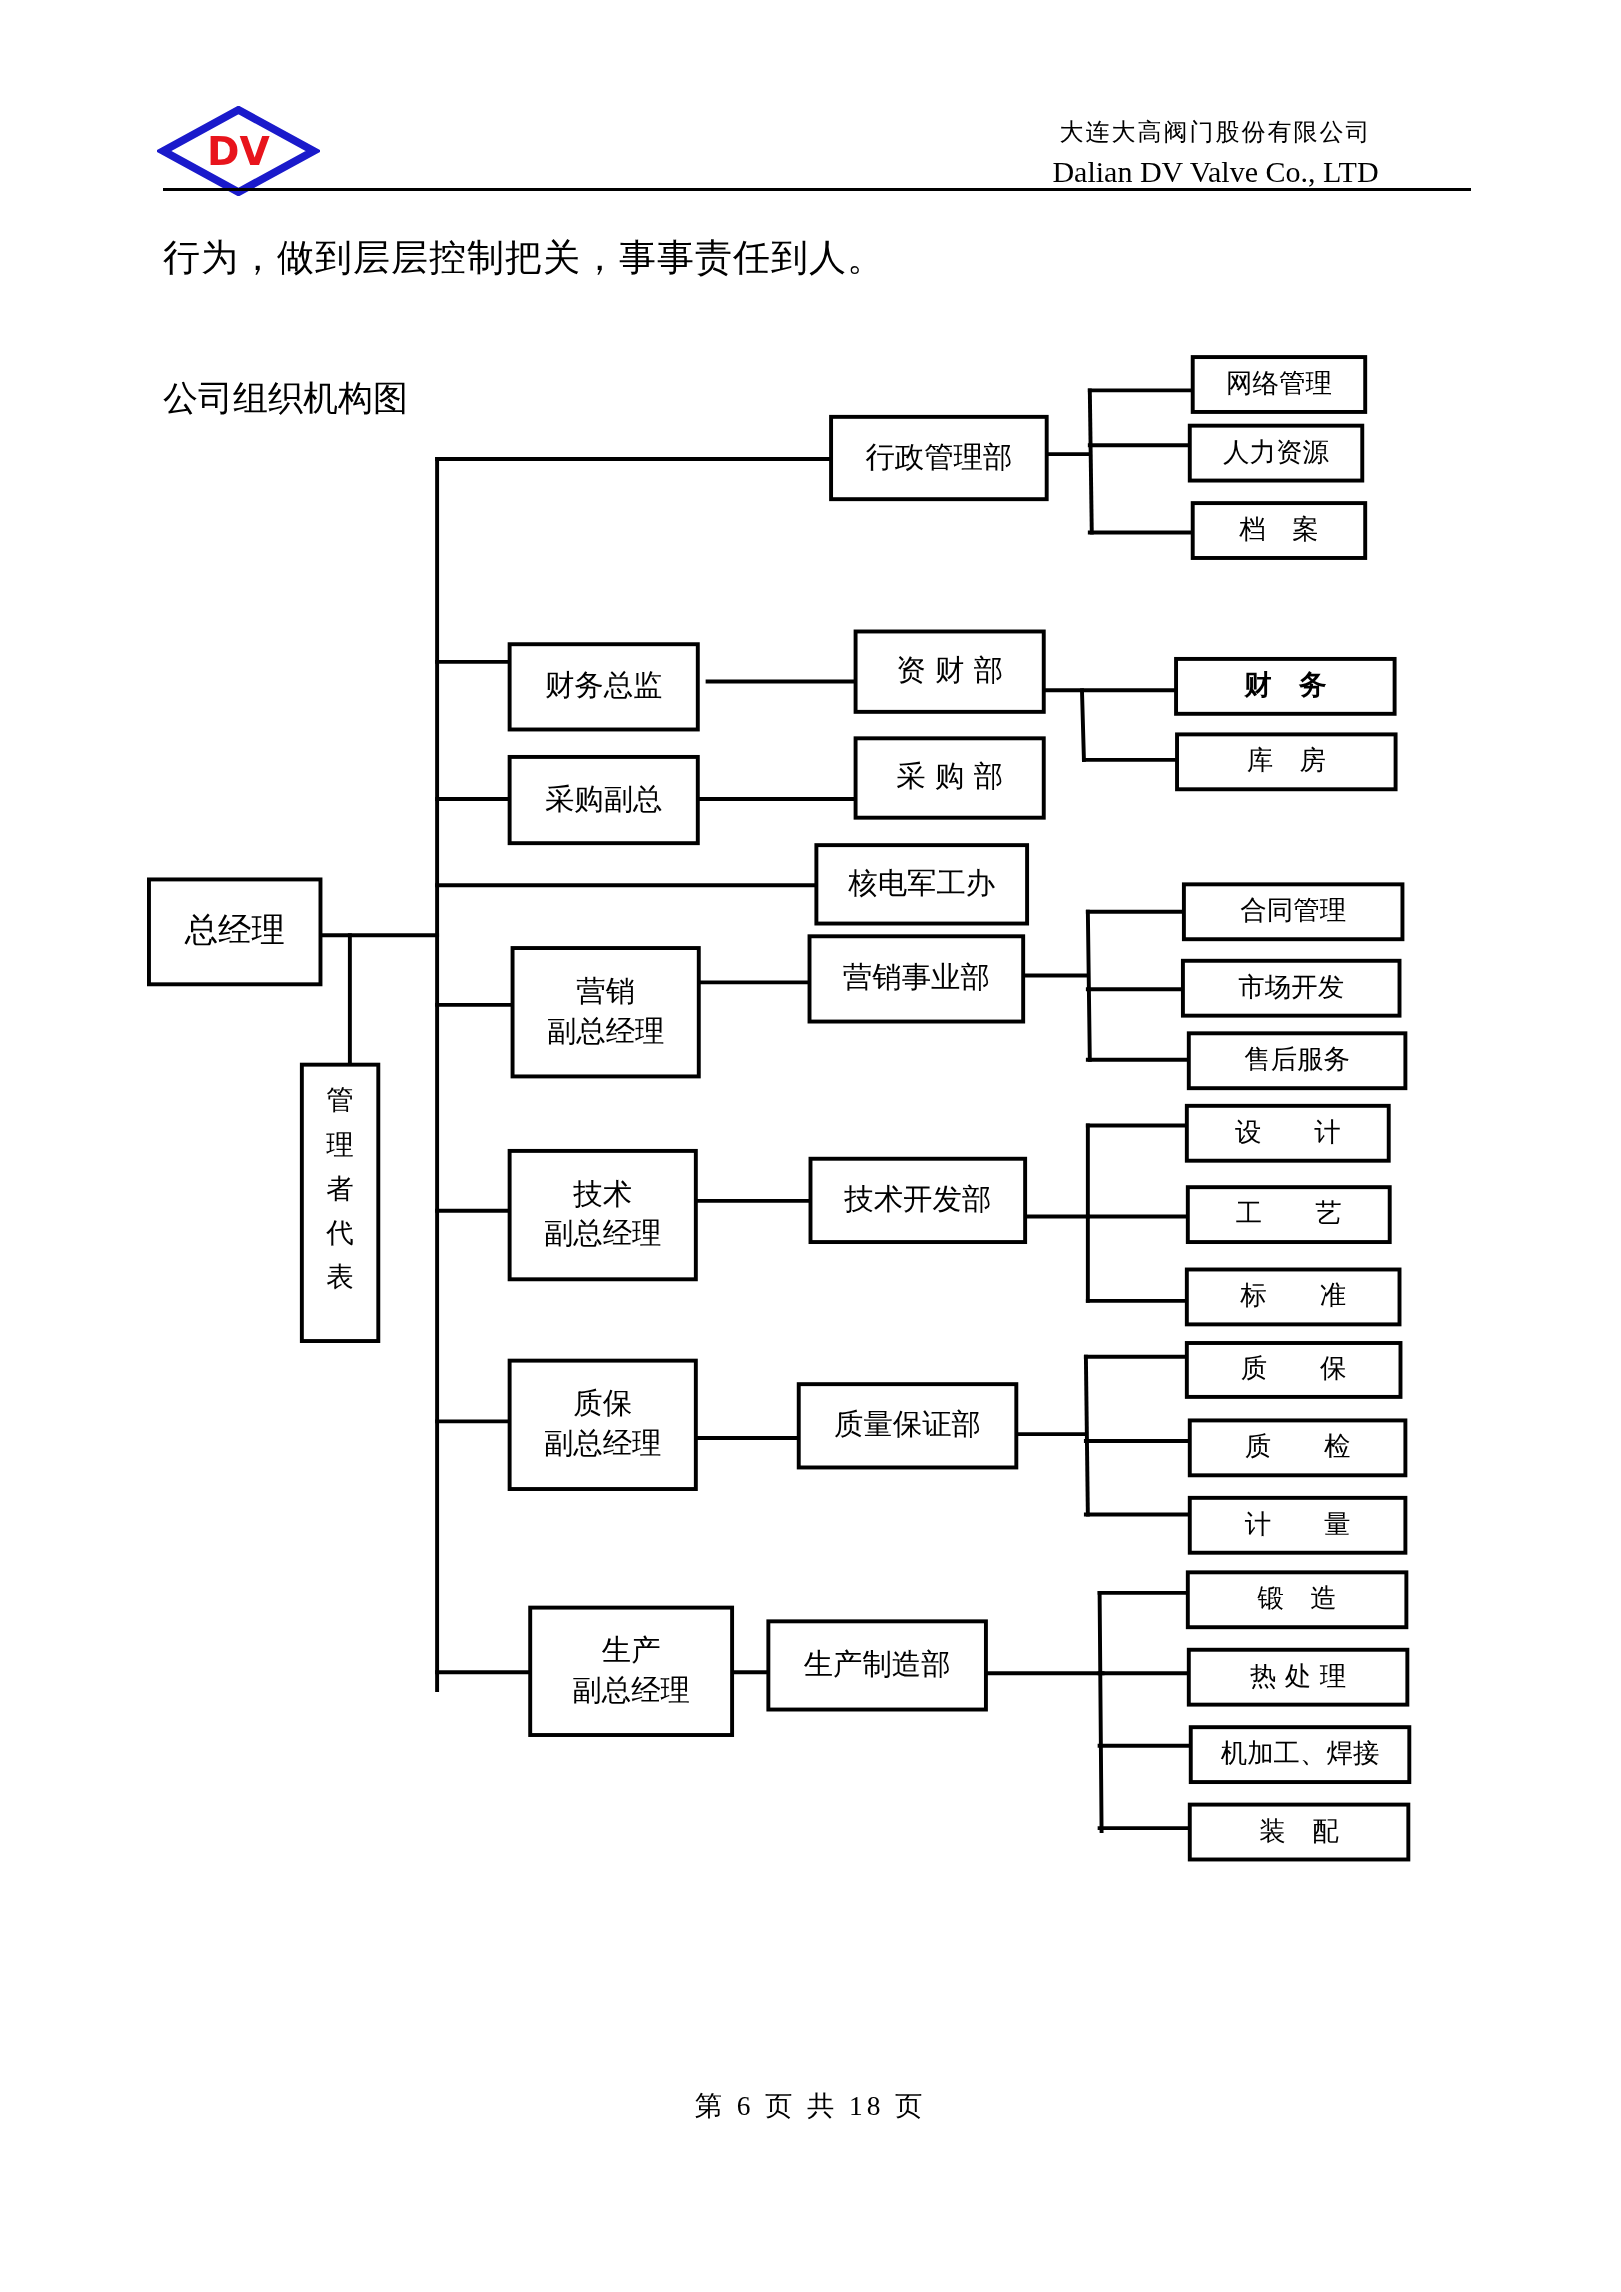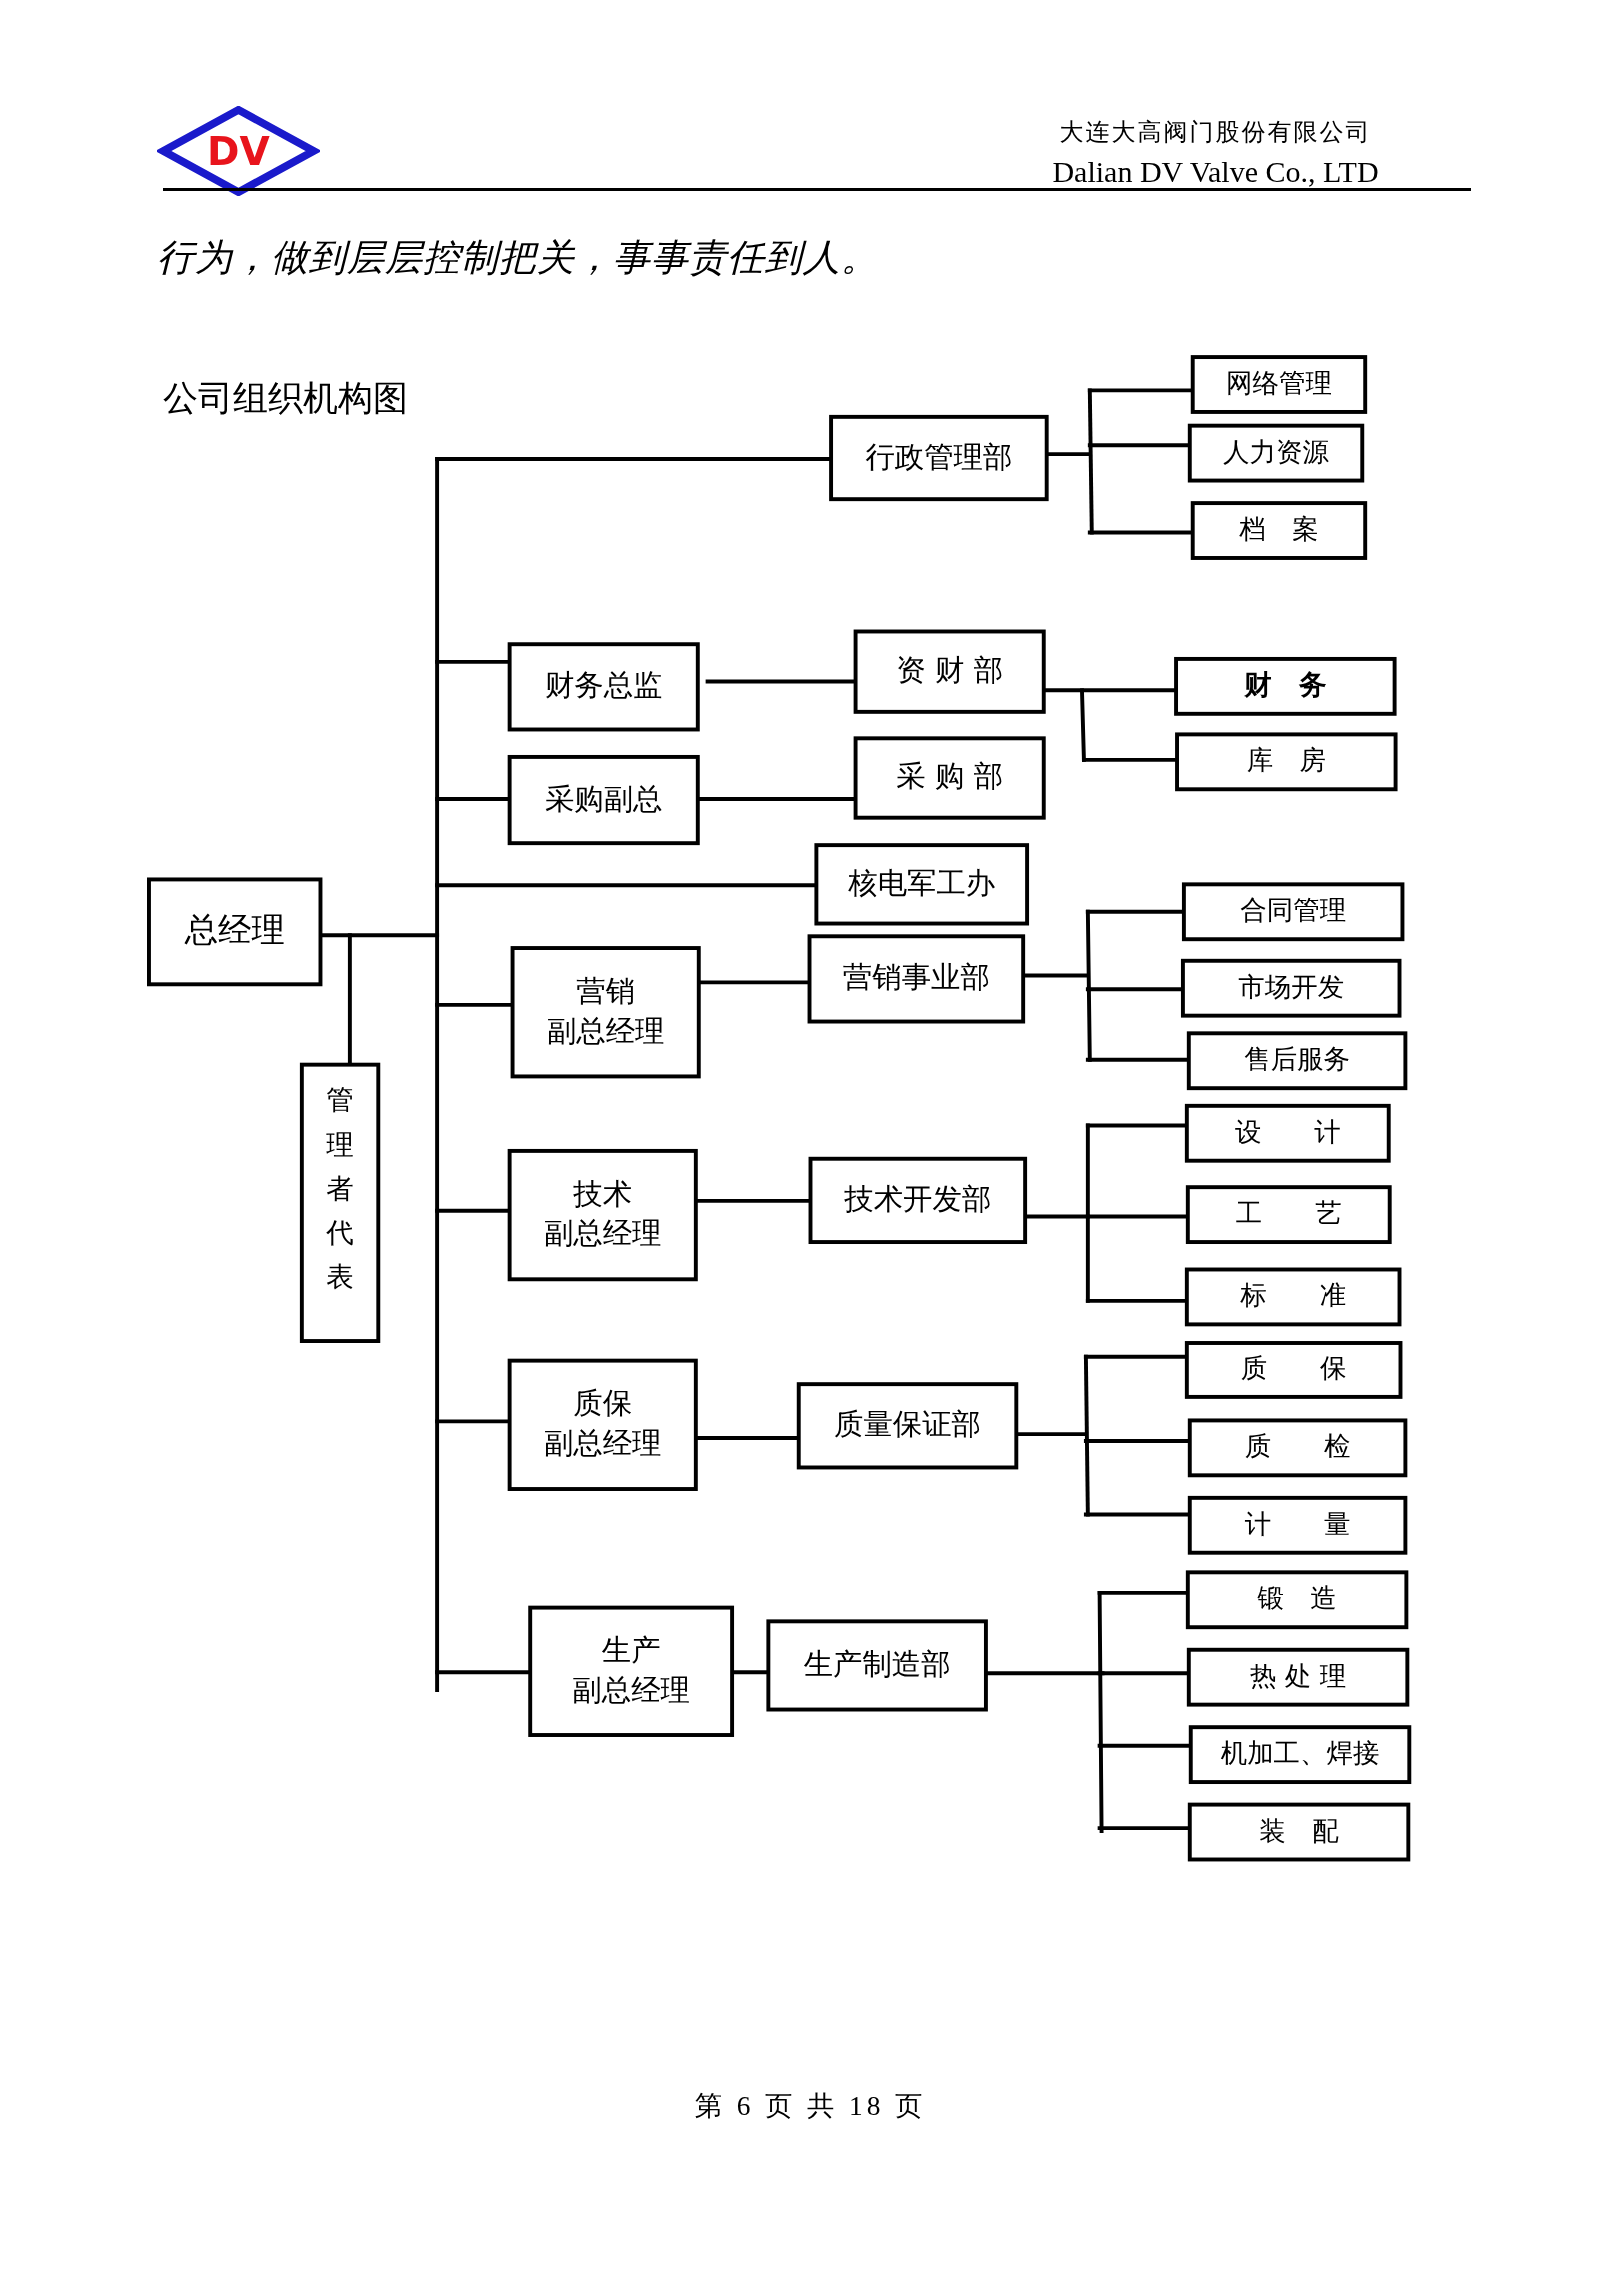--- a/index.html
+++ b/index.html
@@ -3,21 +3,21 @@
 <meta charset="utf-8">
 <style>
   html, body { margin:0; padding:0; background:#ffffff; }
   body { width:1621px; height:2293px; position:relative; overflow:hidden;
          font-family: "DejaVu Serif", "Liberation Serif", serif; color:#000; }
   .abs { position:absolute; }
   #logo { left:157px; top:106px; width:163px; height:90px; }
   #company-cn { left:1039px; top:116px; width:353px; text-align:center; font-size:24px; letter-spacing:2px; white-space:nowrap; }
   #company-en { left:1039px; top:155px; width:353px; text-align:center; font-size:30px; font-family:"Liberation Serif", serif; white-space:nowrap; }
   #header-rule { left:163px; top:188px; width:1308px; height:2.9px; background:#000; }
-  #intro-line { left:157px; top:233px; font-size:37px; white-space:nowrap; letter-spacing:1px;font-style:italic; }
+  #intro-line { left:163px; top:233px; font-size:37px; white-space:nowrap; letter-spacing:1px; }
   #chart-title { left:163px; top:375px; font-size:35px; white-space:nowrap; }
   #org-svg { left:0; top:0; width:1621px; height:2293px; }
   #page-footer { left:0; width:1621px; top:2088px; text-align:center; font-size:27.4px; letter-spacing:3.9px; white-space:nowrap; font-family:"Liberation Serif", serif; }
   .node-rect { fill:#fff; stroke:#000; stroke-width:4; }
   .conn { stroke:#000; stroke-width:4; fill:none; stroke-linecap:square; }
   .node-text { font-family:"DejaVu Sans", sans-serif; fill:#000; dominant-baseline:middle; text-anchor:middle; }
 </style>
 </head>
 <body>
 

